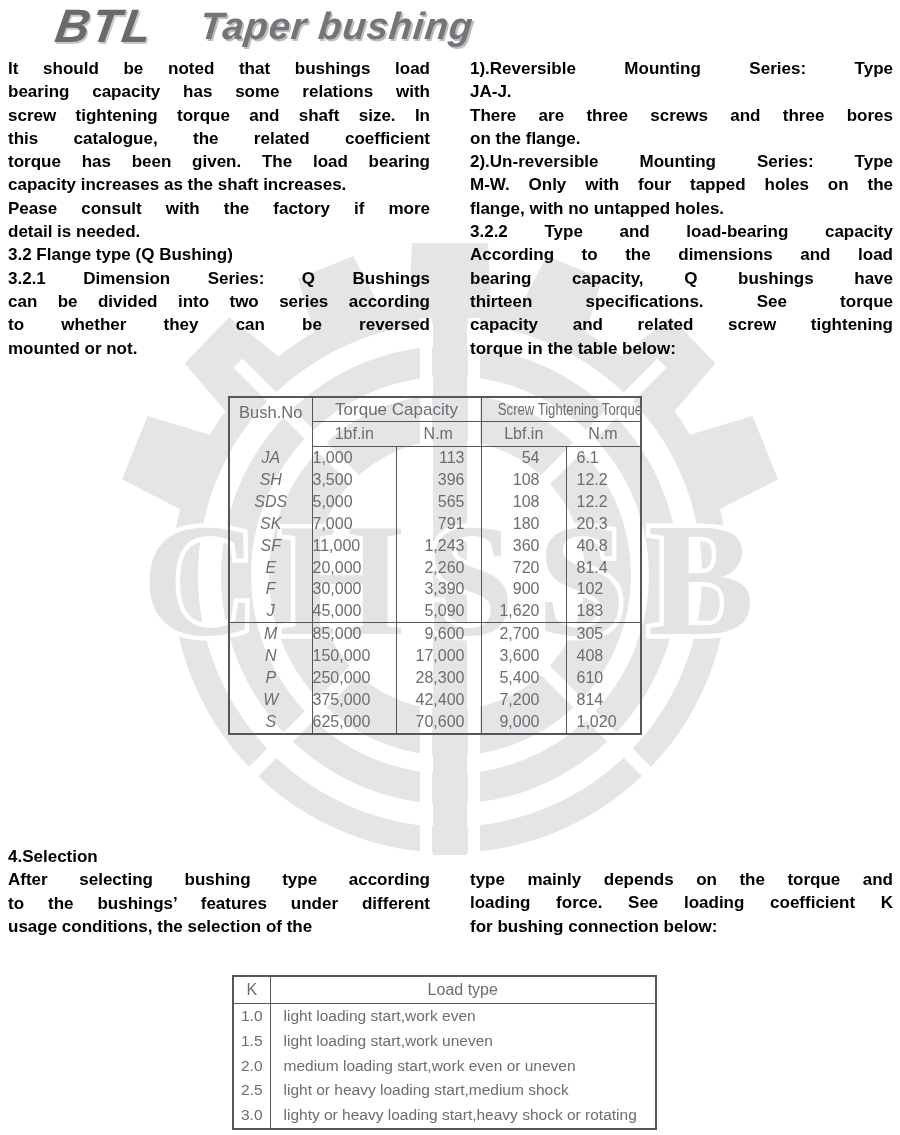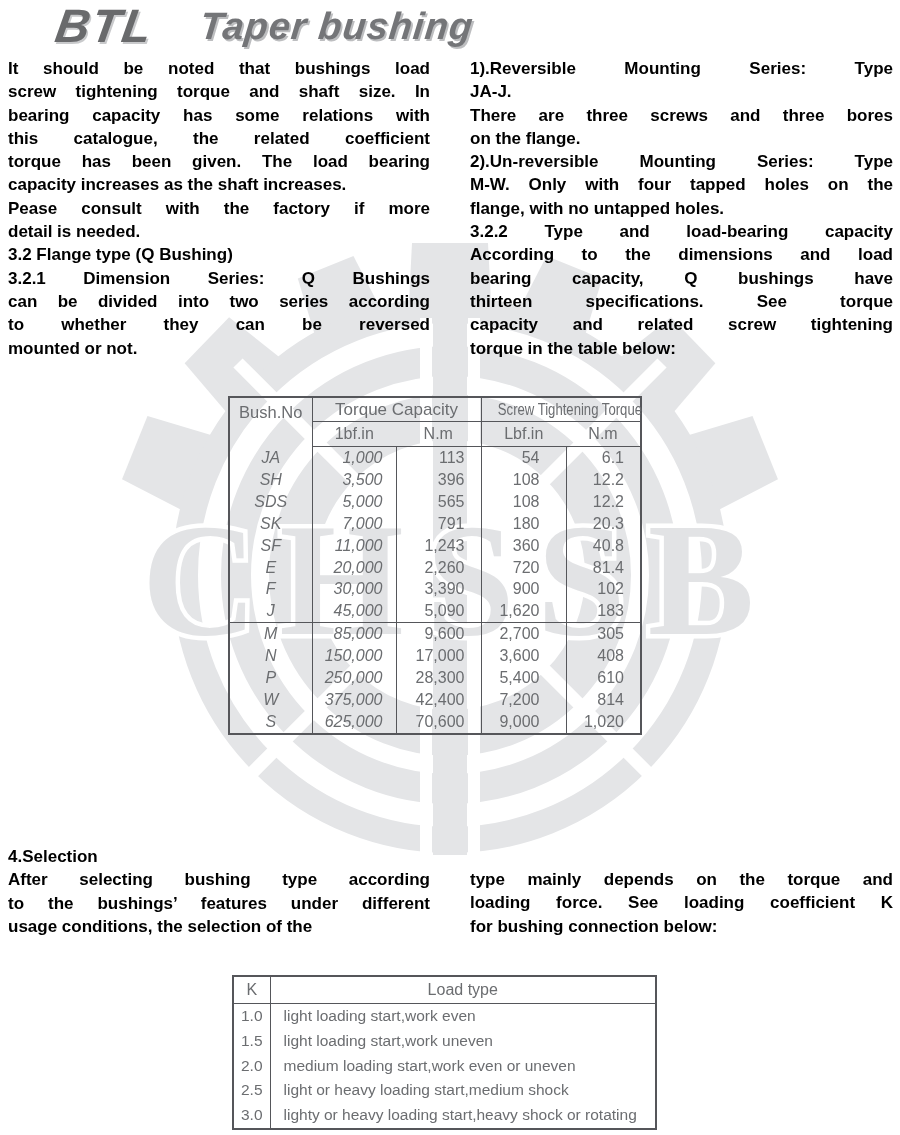--- a/index.html
+++ b/index.html
@@ -27,24 +27,24 @@
   .torque thead tr.sub th{height:24px;line-height:24px;border-bottom:1.5px solid #55565a;text-align:center;}
   .torque th.bushno{vertical-align:top;padding-top:3px;border-right:1.5px solid #55565a;font-size:16.5px;}
   .torque th.g1{border-bottom:1.5px solid #55565a;border-right:1.5px solid #55565a;font-size:17px;}
   .torque th.g2{border-bottom:1.5px solid #55565a;font-size:16px;}
   .torque .cond{display:inline-block;transform:scaleX(.82);transform-origin:center;white-space:nowrap;}
   .torque thead th.s2{border-right:1.5px solid #55565a;}
   .torque tbody td{height:21.9px;line-height:21.9px;padding:0;border-left:1.5px solid #55565a;}
   .torque tbody td:first-child{border-left:none;}
   .torque tbody tr.series-break td{border-bottom:1.5px solid #55565a;}
   .torque td.c0{text-align:center;font-style:italic;}
-  .torque td.c1{text-align:right;padding-right:13px;font-style:italic;}
+  .torque td.c1{text-align:left;padding-right:13px;}
   .torque td.c2{text-align:right;padding-right:16px;}
   .torque td.c3{text-align:right;padding-right:26px;}
-  .torque td.c4{text-align:right;padding-right:16px;}
+  .torque td.c4{padding-right:16px;padding-left:10px;}
 
   
   .ktable{position:absolute;left:232px;top:975px;width:423px;border:2px solid #55565a;font-size:15.5px;}
   .ktable th{font-weight:normal;height:26px;line-height:26px;padding:0;border-bottom:1.5px solid #55565a;font-size:16px;}
   .ktable th.kh{border-right:1.5px solid #55565a;}
   .ktable tbody td{height:24.8px;line-height:24.8px;padding:0;}
   .ktable td.k{text-align:center;border-right:1.5px solid #55565a;}
   .ktable td.load{text-align:left;padding-left:13px;}
 </style>
 </head>
@@ -82,22 +82,22 @@
 
     <text x="459" y="634" text-anchor="middle" font-family="Liberation Serif, DejaVu Serif, serif" font-weight="bold" font-size="160" letter-spacing="22" fill="#e2e3e5" stroke="#ffffff" stroke-width="9" paint-order="stroke">CHSSB</text>
   </svg>
 
   <div class="brand-logo layer">BTL</div>
   <div class="page-title layer">Taper bushing</div>
 
   <div class="textcol layer" style="left:8px;top:57px;">
 
   <div class="line jline">It should be noted that bushings load</div>
+      <div class="line jline">bearing capacity has some relations with</div>
       <div class="line jline">screw tightening torque and shaft size. In</div>
-      <div class="line jline">bearing capacity has some relations with</div>
       <div class="line jline">this catalogue, the related coefficient</div>
       <div class="line jline">torque has been given. The load bearing</div>
       <div class="line">capacity increases as the shaft increases.</div>
       <div class="line jline">Pease consult with the factory if more</div>
       <div class="line">detail is needed.</div>
       <div class="line">3.2 Flange type (Q Bushing)</div>
       <div class="line jline">3.2.1 Dimension Series: Q Bushings</div>
       <div class="line jline">can be divided into two series according</div>
       <div class="line jline">to whether they can be reversed</div>
       <div class="line">mounted or not.</div>

